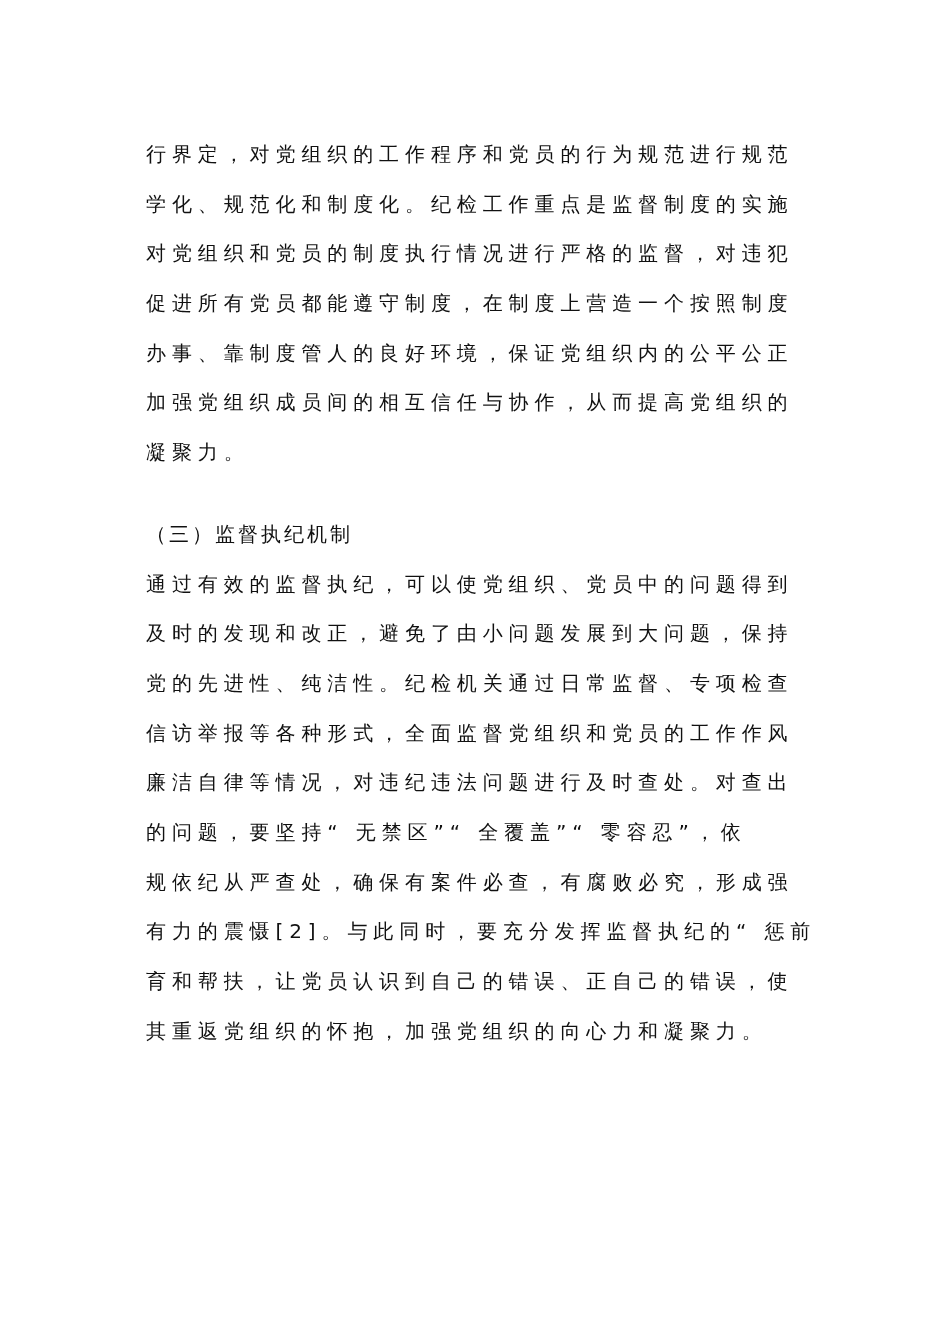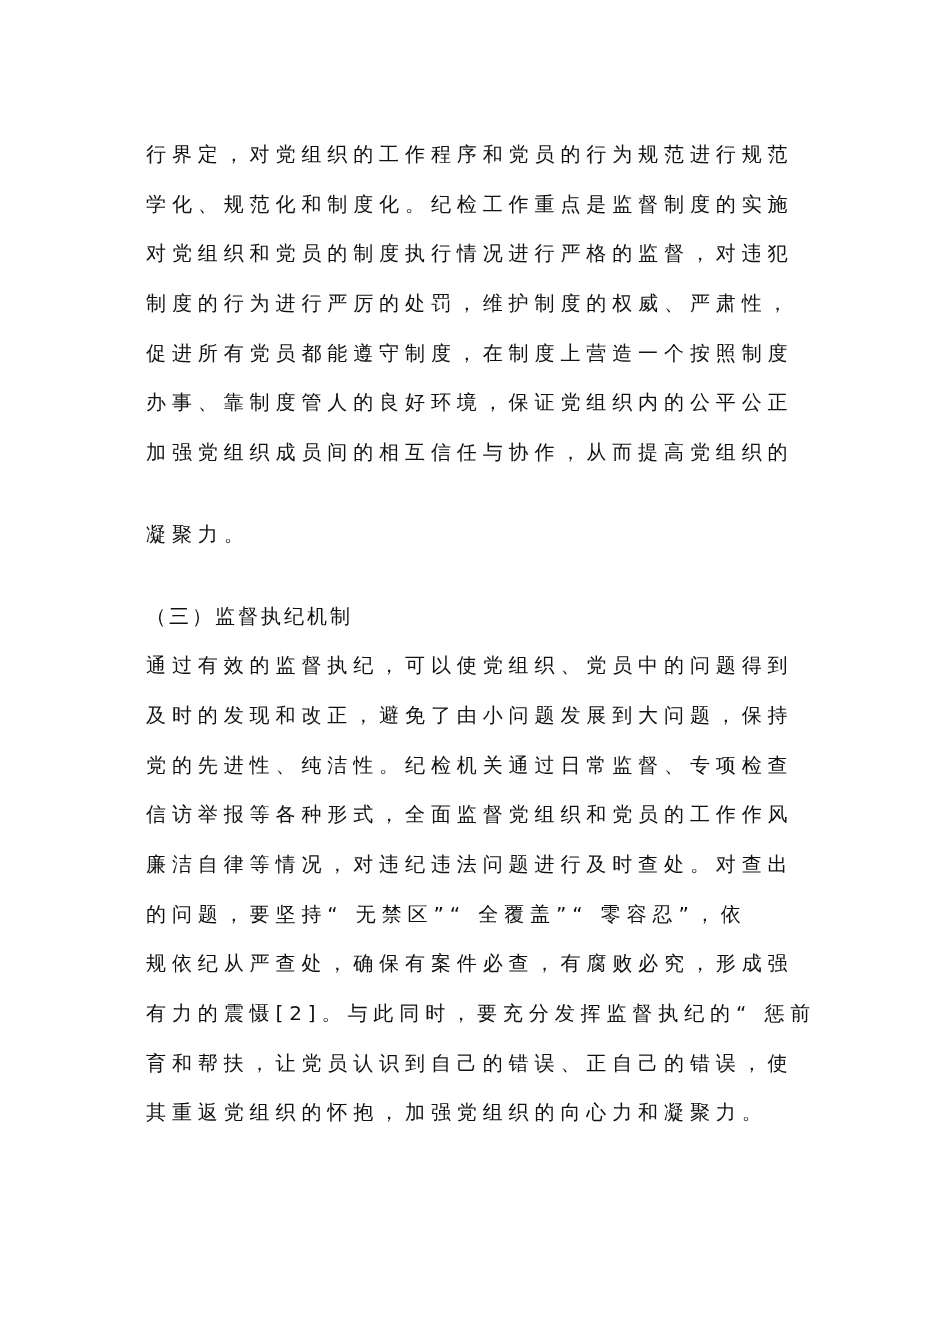--- a/index.html
+++ b/index.html
@@ -36,32 +36,30 @@
       white-space: nowrap;
       letter-spacing: 5.9px;
       overflow: visible;
     }
     .line.heading {
       letter-spacing: 3px;
       margin-top: 32px;
     }
     .line.short {
       letter-spacing: 5.9px;
-      margin-top: 32px;
     }
   </style>
 </head>
 <body>
 
 <div class="page">
   <div class="text-body">
     <div class="line">行界定，对党组织的工作程序和党员的行为规范进行规范</div>
     <div class="line">学化、规范化和制度化。纪检工作重点是监督制度的实施</div>
     <div class="line">对党组织和党员的制度执行情况进行严格的监督，对违犯</div>
-    <div class="line">制度的行为进行严厉的处罚，维护制度的权威、严肃性，</div>
     <div class="line">促进所有党员都能遵守制度，在制度上营造一个按照制度</div>
     <div class="line">办事、靠制度管人的良好环境，保证党组织内的公平公正</div>
     <div class="line">加强党组织成员间的相互信任与协作，从而提高党组织的</div>
     <div class="line short">凝聚力。</div>
     <div class="line heading">（三）监督执纪机制</div>
     <div class="line">通过有效的监督执纪，可以使党组织、党员中的问题得到</div>
     <div class="line">及时的发现和改正，避免了由小问题发展到大问题，保持</div>
     <div class="line">党的先进性、纯洁性。纪检机关通过日常监督、专项检查</div>
     <div class="line">信访举报等各种形式，全面监督党组织和党员的工作作风</div>
     <div class="line">廉洁自律等情况，对违纪违法问题进行及时查处。对查出</div>

